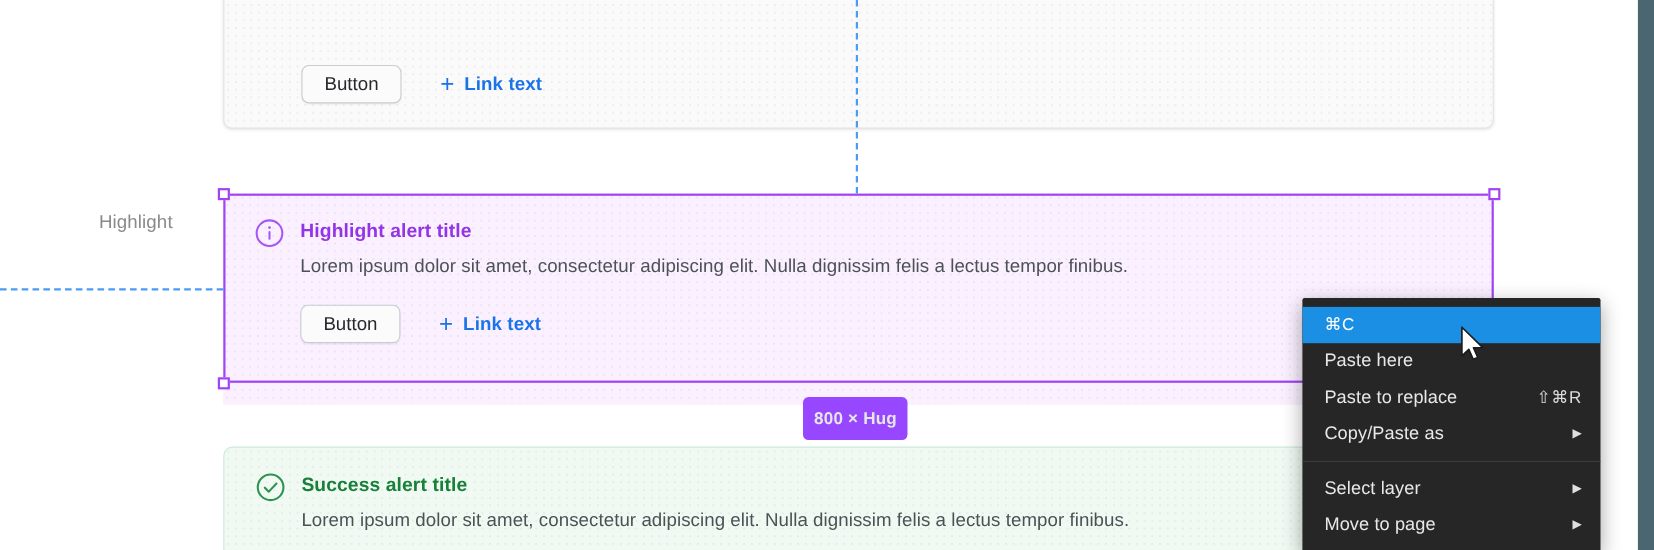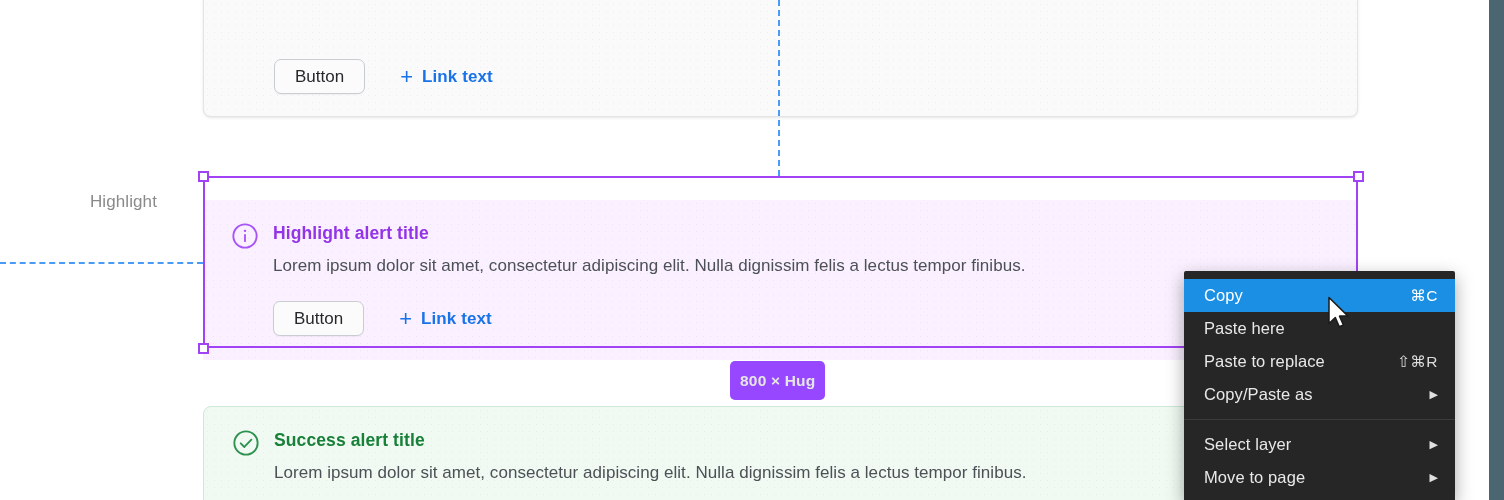--- a/index.html
+++ b/index.html
@@ -54,22 +54,22 @@
   
   #card-top{
     left:203px;top:-70px;width:1155px;height:187px;
     background-color:#fafafa;border:1px solid #e3e4e6;
     box-shadow:0 1px 3px rgba(0,0,0,.10);
   }
   #card-top .alert-actions{top:128px;}
 
   
   #card-highlight{
-    left:203px;top:176px;width:1155px;height:160px;
-    background-color:#faf0ff;border:0;border-radius:0;margin-top:24px;
+    left:203px;top:176px;width:1155px;height:192px;
+    background-color:#faf0ff;border:0;border-radius:0;
   }
   #card-highlight .alert-title{color:#9334e6;}
 
   
   .sel-frame{position:absolute;left:203px;top:176px;width:1155px;height:172px;
     border:2px solid #a142f4;box-sizing:border-box;pointer-events:none;}
   .sel-handle{position:absolute;width:11px;height:11px;background:#ffffff;
     border:2px solid #a142f4;box-sizing:border-box;}
   #h-tl{left:197.5px;top:170.5px;}
   #h-tr{left:1352.5px;top:170.5px;}
@@ -179,21 +179,20 @@
   <div class="sel-handle" id="h-bl"></div>
   <div class="sel-handle" id="h-br"></div>
 
   <div class="size-badge">800 × Hug</div>
 
   <div class="guide-v"></div>
   <div class="guide-h"></div>
 
   <div class="ctx-menu">
     <div class="ctx-item selected">
-      <span class="lbl">Copy</span>
       <span class="short">⌘C</span>
     </div>
     <div class="ctx-item">
       <span class="lbl">Paste here</span>
       <span class="short"></span>
     </div>
     <div class="ctx-item">
       <span class="lbl">Paste to replace</span>
       <span class="short">⇧⌘R</span>
     </div>

